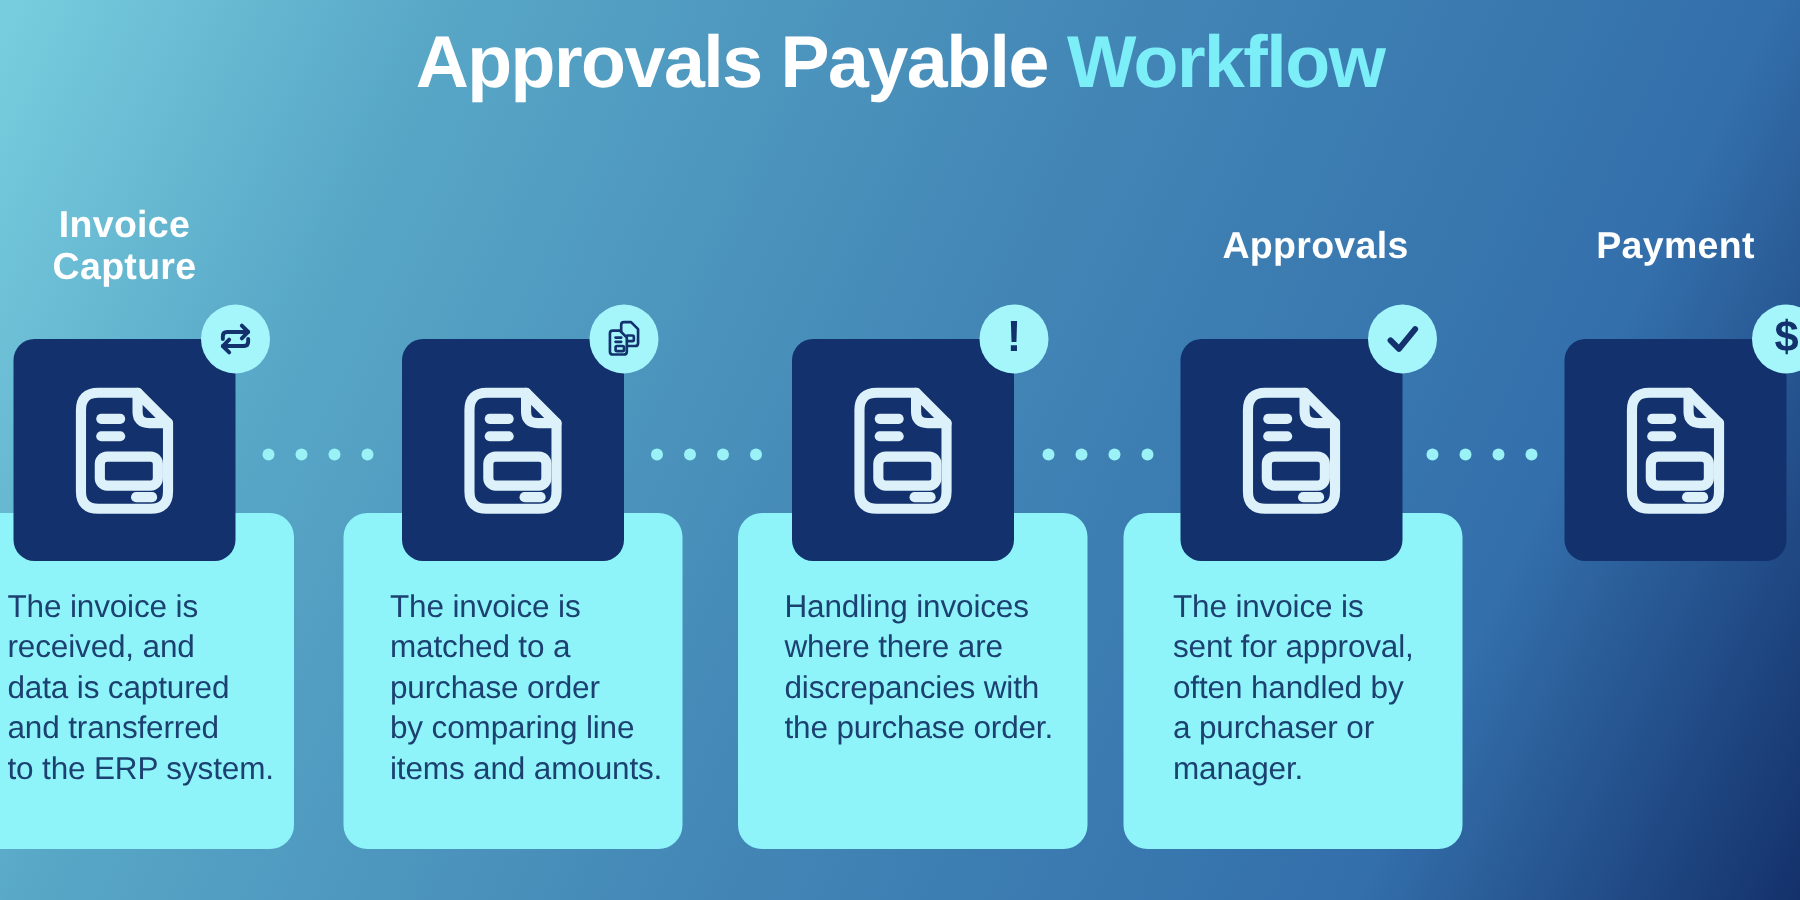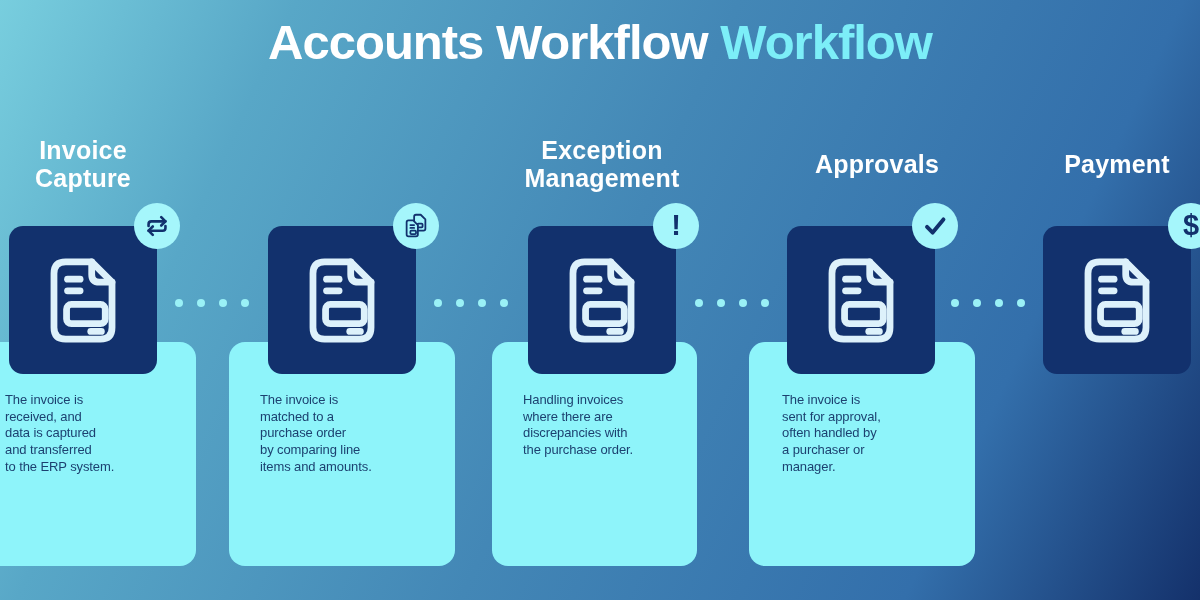--- a/index.html
+++ b/index.html
@@ -18,62 +18,60 @@
     position:absolute;top:126px;width:250px;height:76px;margin:0;
     display:flex;align-items:center;justify-content:center;text-align:center;
     font-size:25px;font-weight:700;line-height:1.14;color:#ffffff;
     white-space:pre-line;letter-spacing:0.2px;
   }
   .card{
     position:absolute;top:342px;height:224px;background:#8ef4fa;border-radius:16px;
     box-sizing:border-box;
   }
   .card .desc{
-    margin:0;padding-top:50px;color:#1c4170;font-size:13px;line-height:1.28;
+    margin:0;padding-top:50px;color:#1c4170;font-size:21px;line-height:1.28;
     white-space:pre-line;letter-spacing:-0.1px;
   }
   .tile{
     position:absolute;top:226px;width:148px;height:148px;background:#12316d;border-radius:14px;
     display:flex;align-items:center;justify-content:center;
   }
   .badge{
     position:absolute;left:125px;top:-23px;width:46px;height:46px;border-radius:50%;
     background:#a5f6fb;display:flex;align-items:center;justify-content:center;
     color:#12316d;font-weight:800;
   }
   .badge.glyph{font-size:29px;padding-bottom:2px;box-sizing:border-box;}
   .dots{position:absolute;top:299px;display:flex;gap:14px;}
   .dot{width:8px;height:8px;border-radius:50%;background:#9af1f6;}
   
   .t0{left:-42px}.t1{left:217px}.t2{left:477px}.t3{left:752px}.t4{left:992px}
   .sq0{left:9px}.sq1{left:268px}.sq2{left:528px}.sq3{left:787px}.sq4{left:1043px}
   .c0{left:0;width:196px;border-radius:0 16px 16px 0}
   .c1{left:229px;width:226px}
-  .c2{left:492px;width:205px}
+  .c2{left:492px;width:233px}
   .c3{left:749px;width:226px}
   .c4{left:1003px;width:197px;border-radius:16px 0 0 16px}
   .c0 .desc{padding-left:5px}
   .c1 .desc,.c2 .desc{padding-left:31px}
   .c3 .desc{padding-left:33px}
   .c4 .desc{padding-left:36px}
   .d0{left:175px}.d1{left:434px}.d2{left:695px}.d3{left:951px}
 </style>
 </head>
 <body>
 
 <div class="canvas">
 
   <h1 class="title">
-    <span>Accounts Workflow</span><span class="hl">Workflow</span>
+    <span>Approvals Payable</span><span class="hl">Workflow</span>
   </h1>
 
   <h2 class="step-title t0">Invoice
 Capture</h2>
-  <h2 class="step-title t2">Exception
-Management</h2>
   <h2 class="step-title t3">Approvals</h2>
   <h2 class="step-title t4">Payment</h2>
 
   <div class="card c0">
     <p class="desc">The invoice is
 received, and
 data is captured
 and transferred
 to the ERP system.</p>
   </div>

